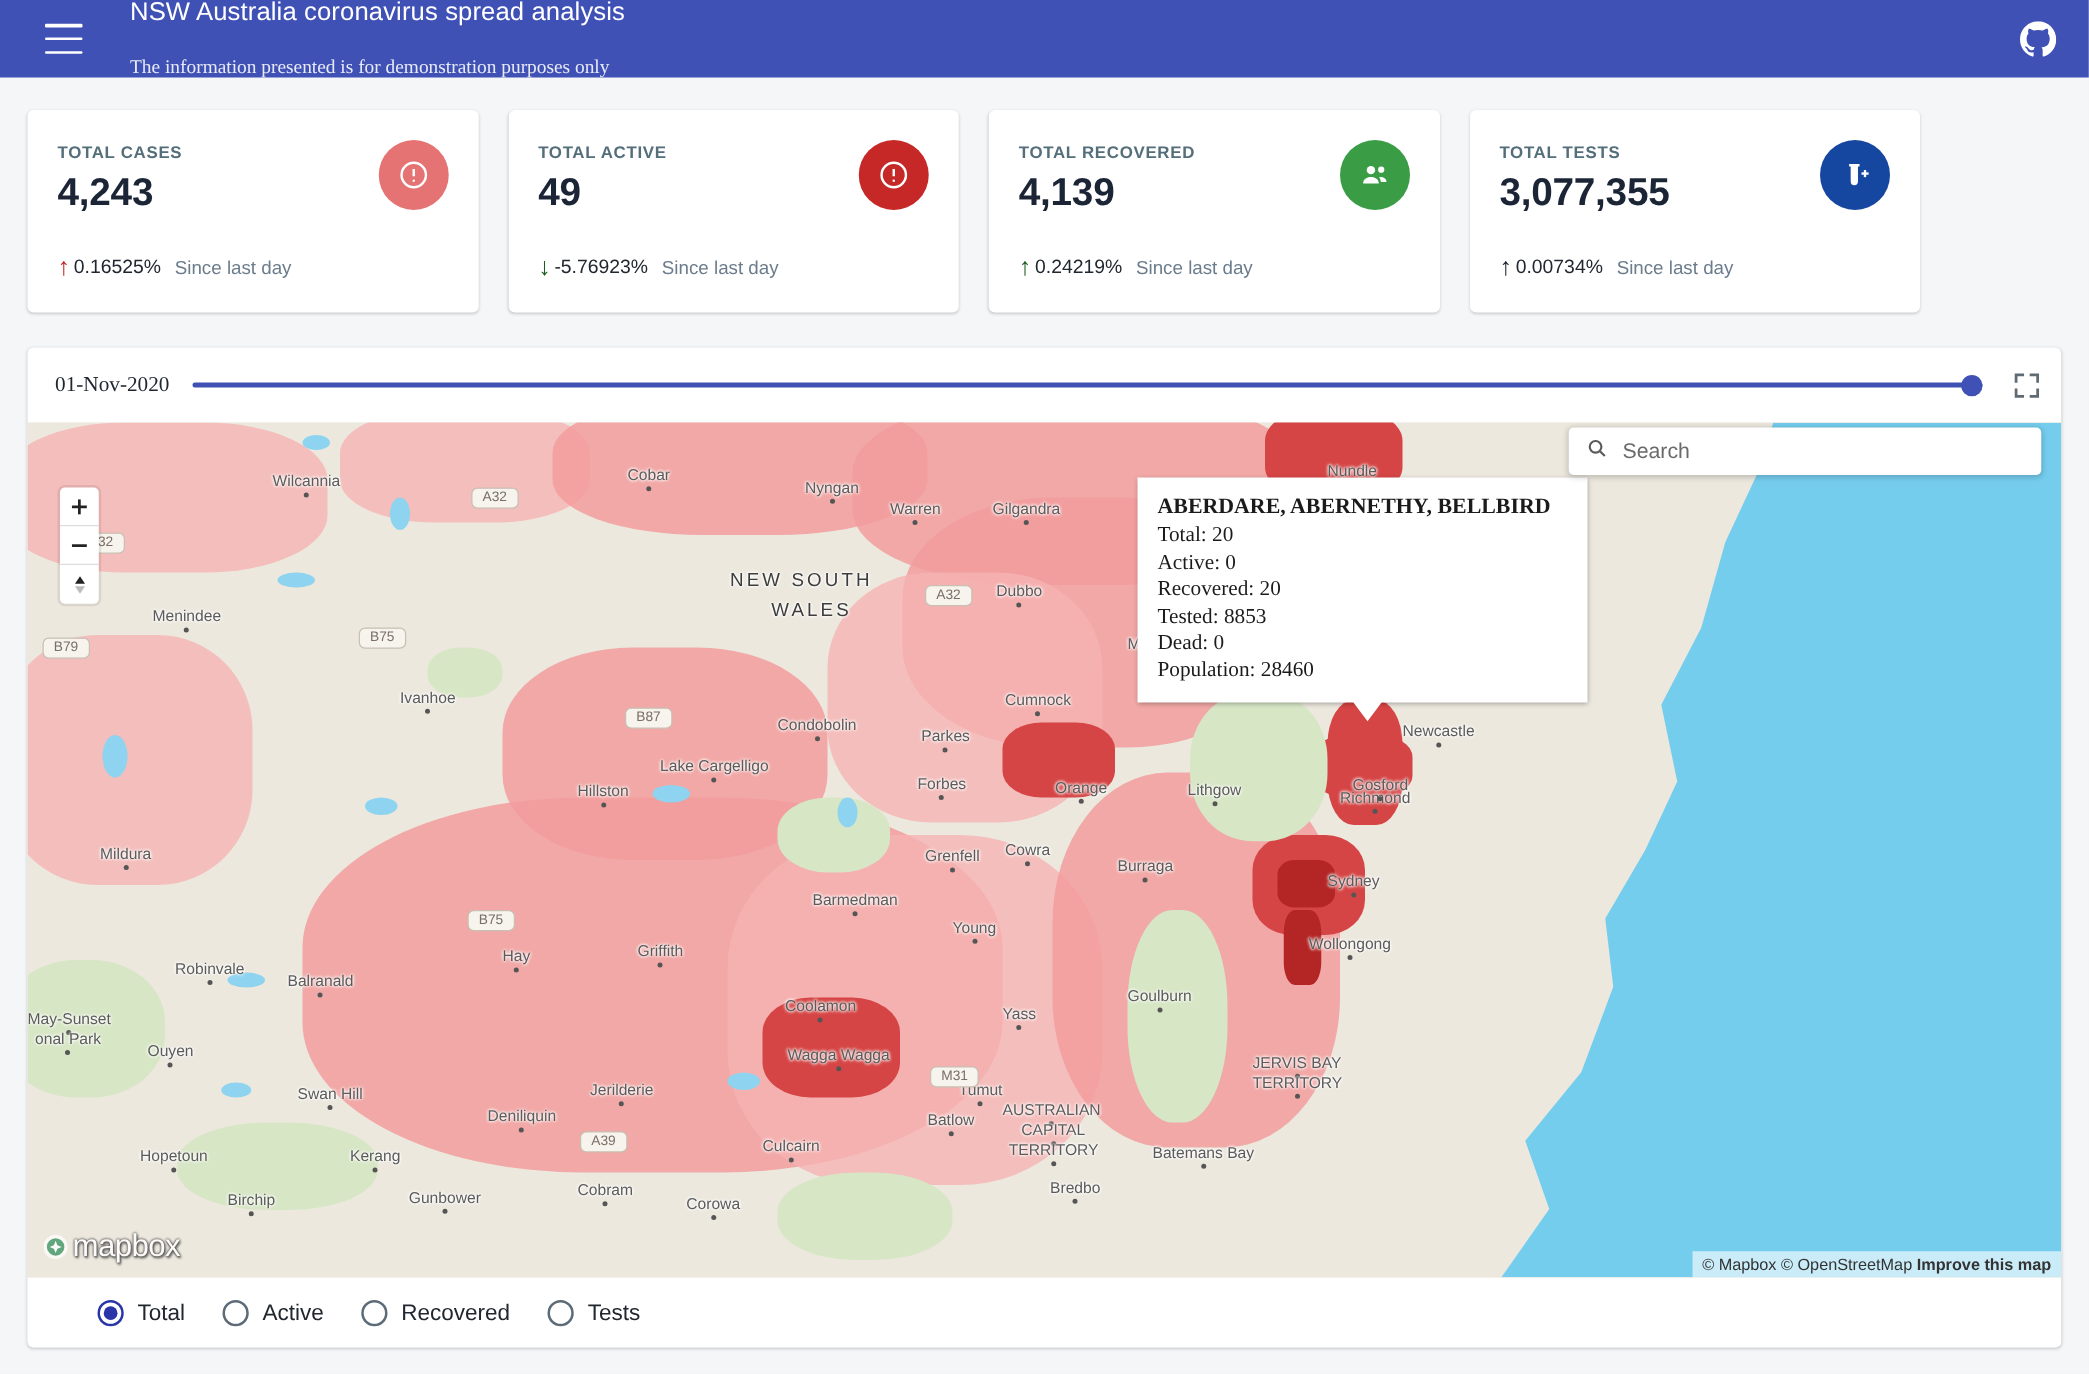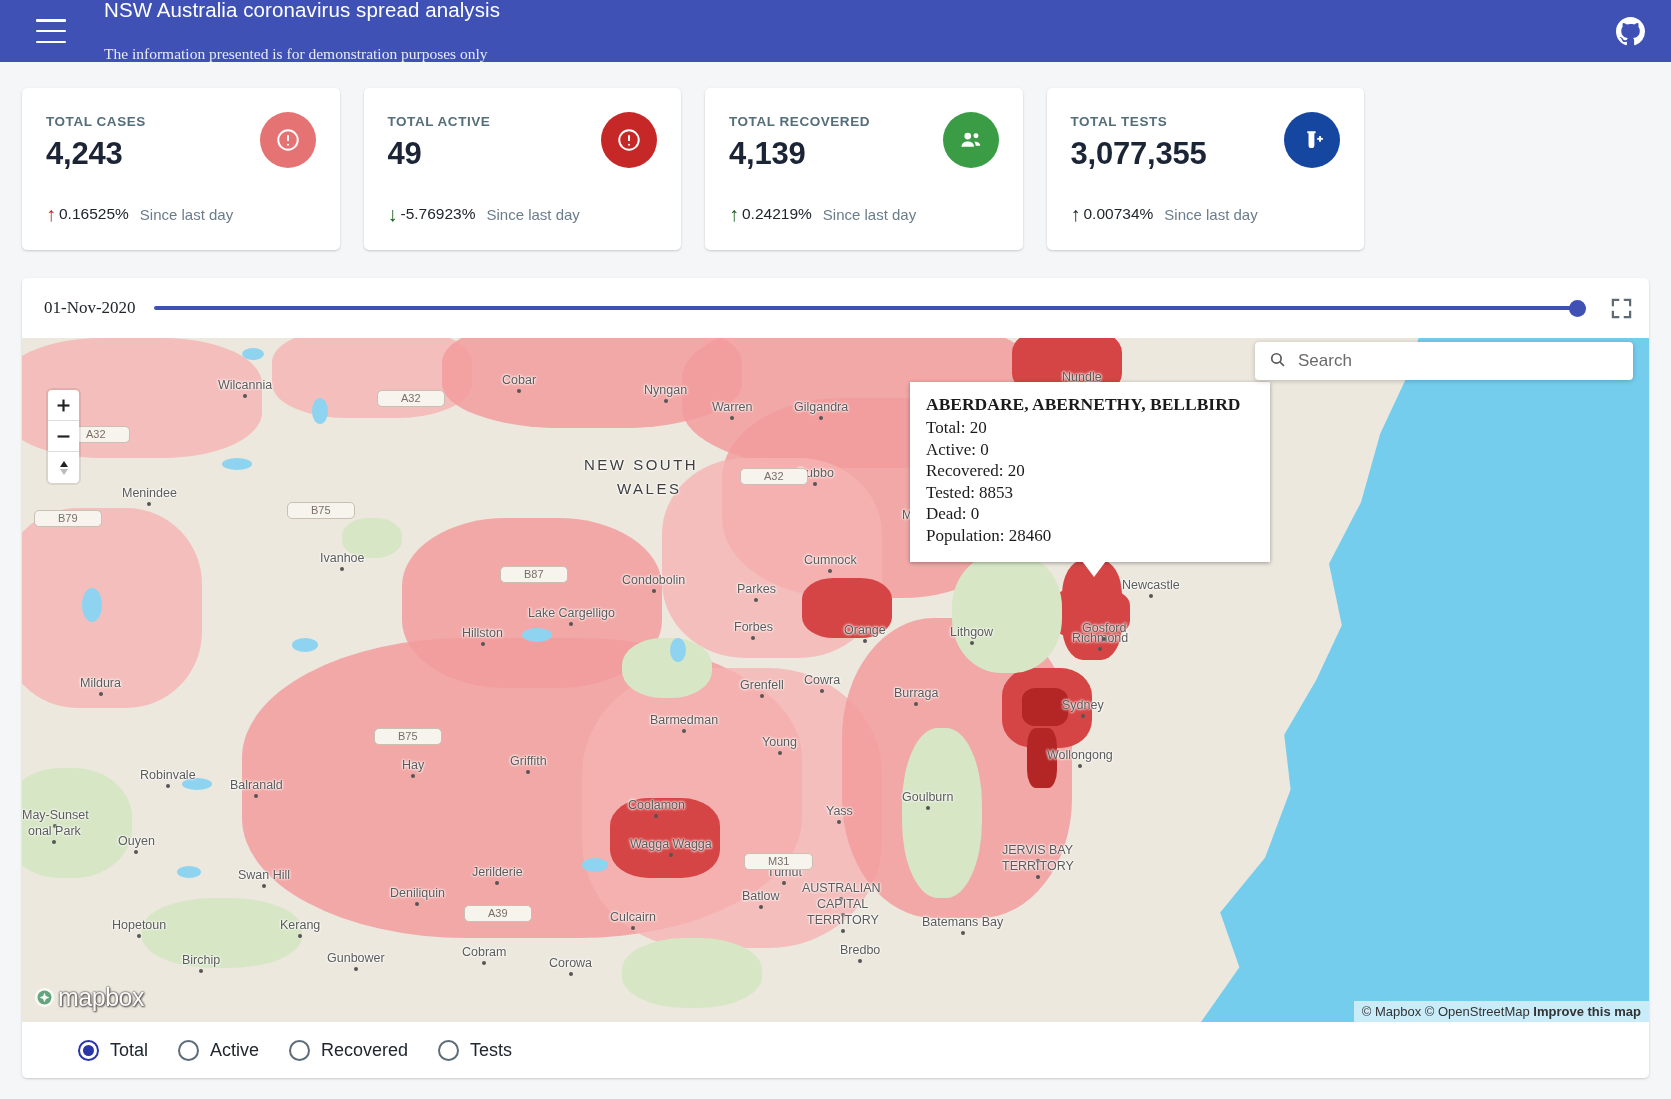--- a/index.html
+++ b/index.html
@@ -39,21 +39,21 @@
   .gh-btn {
     position: absolute; right: 18px; top: 8px;
     width: 46px; height: 46px;
     display: flex; align-items: center; justify-content: center;
     cursor: pointer; border-radius: 50%;
   }
 
   
   .cards {
     position: absolute; top: 88px; left: 22px;
-    width: 1342px; height: 162px;
+    width: 1514px; height: 162px;
     display: flex; gap: 24px;
   }
   .card {
     flex: 1 1 0;
     background: #fff;
     border-radius: 5px;
     box-shadow: 0 1px 3px rgba(0,0,0,.12), 0 1px 2px rgba(0,0,0,.07);
     position: relative;
     padding: 26px 24px 0 24px;
   }
@@ -139,21 +139,21 @@
   .map-label.big {
     font-size: 15px; letter-spacing: 2.5px; color: #3d3d3d; font-weight: 500;
   }
   .map-label .dot {
     display: block; width: 4px; height: 4px; background: #555;
     border-radius: 50%; margin: 2px auto 0;
   }
   .shield {
     position: absolute; font-size: 11px; color: #7a6f66;
     background: #f7f4ee; border: 1px solid #c9bfb2;
-    border-radius: 5px; padding: 0 23px; line-height: 15px;
+    border-radius: 5px; padding: 0 8px; line-height: 15px;
   }
 
   
   .map-ctrl {
     position: absolute; left: 26px; top: 52px;
     width: 31px; background: #fff; border-radius: 4px;
     box-shadow: 0 0 0 2px rgba(0,0,0,.08);
     overflow: hidden;
   }
   .map-ctrl div {
@@ -423,21 +423,21 @@
         <div class="map-label" style="left: 1025px; top: 410px;">Wollongong<span class="dot"></span></div>
         <div class="map-label" style="left: 628px; top: 375px;">Barmedman<span class="dot"></span></div>
         <div class="map-label" style="left: 740px; top: 397px;">Young<span class="dot"></span></div>
         <div class="map-label" style="left: 118px; top: 430px;">Robinvale<span class="dot"></span></div>
         <div class="map-label" style="left: 208px; top: 440px;">Balranald<span class="dot"></span></div>
         <div class="map-label" style="left: 380px; top: 420px;">Hay<span class="dot"></span></div>
         <div class="map-label" style="left: 488px; top: 416px;">Griffith<span class="dot"></span></div>
         <div class="map-label" style="left: 880px; top: 452px;">Goulburn<span class="dot"></span></div>
         <div class="map-label" style="left: 96px; top: 496px;">Ouyen<span class="dot"></span></div>
         <div class="map-label" style="left: 606px; top: 460px;">Coolamon<span class="dot"></span></div>
-        <div class="map-label" style="left: 804px; top: 466px; text-align: right;">Yass<span class="dot"></span></div>
+        <div class="map-label" style="left: 780px; top: 466px; text-align: right;">Yass<span class="dot"></span></div>
         <div class="map-label" style="left: 608px; top: 499px;">Wagga Wagga<span class="dot"></span></div>
         <div class="map-label" style="left: 216px; top: 530px;">Swan Hill<span class="dot"></span></div>
         <div class="map-label" style="left: 450px; top: 527px;">Jerilderie<span class="dot"></span></div>
         <div class="map-label" style="left: 745px; top: 527px;">Tumut<span class="dot"></span></div>
         <div class="map-label" style="left: 980px; top: 505px;">JERVIS BAY<span class="dot"></span></div>
         <div class="map-label" style="left: 980px; top: 521px;">TERRITORY<span class="dot"></span></div>
         <div class="map-label" style="left: 780px; top: 543px;">AUSTRALIAN<span class="dot"></span></div>
         <div class="map-label" style="left: 795px; top: 559px;">CAPITAL<span class="dot"></span></div>
         <div class="map-label" style="left: 785px; top: 575px;">TERRITORY<span class="dot"></span></div>
         <div class="map-label" style="left: 368px; top: 548px;">Deniliquin<span class="dot"></span></div>

